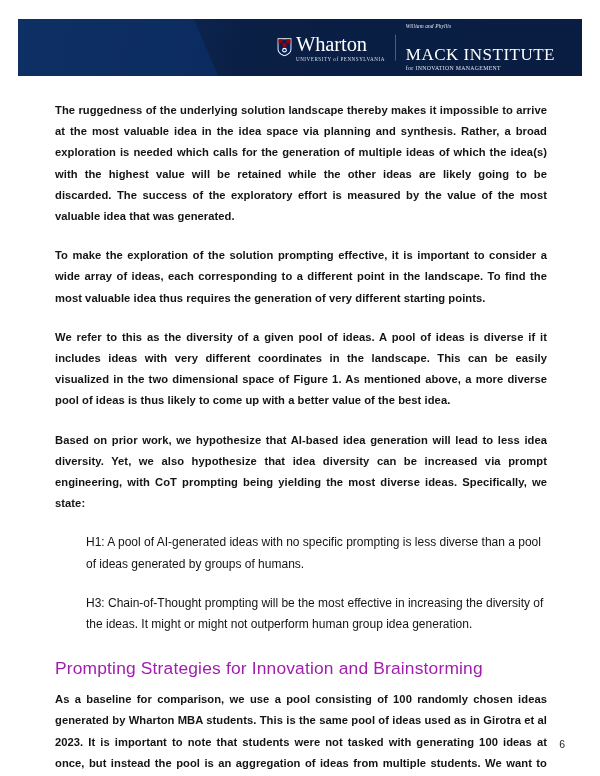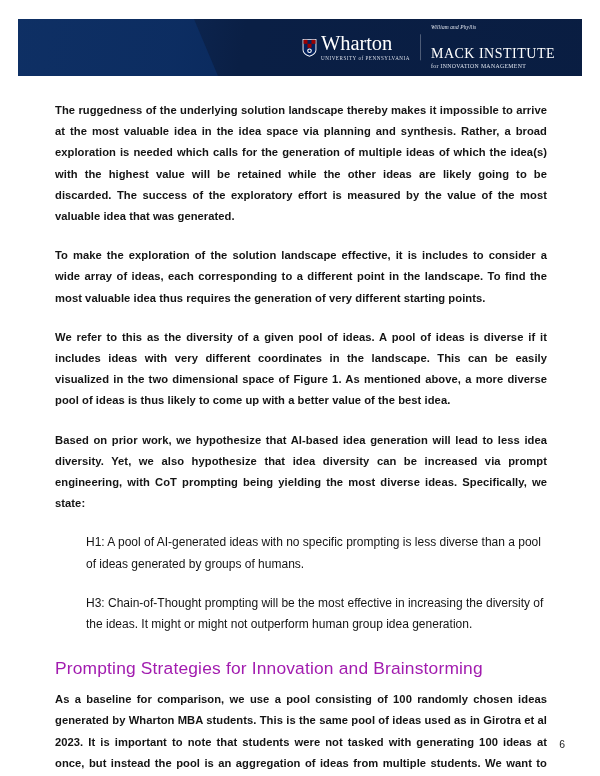--- a/index.html
+++ b/index.html
@@ -113,21 +113,21 @@
     font-family: "Liberation Serif", serif;
     font-size: 5.4px;
     color: #e3e7f0;
     letter-spacing: 0.15px;
     font-style: italic;
     white-space: nowrap;
     margin-bottom: 1.5px;
   }
   .mack-main {
     font-family: "Liberation Serif", serif;
-    font-size: 14px;
+    font-size: 17px;
     color: #ffffff;
     letter-spacing: 0.5px;
     white-space: nowrap;
     line-height: 1.05;
     margin-top: 16px;
   }
   .mack-bottom {
     font-family: "Liberation Serif", serif;
     font-size: 5.8px;
     color: #dfe4ee;
@@ -221,21 +221,21 @@
         <span class="mack-bottom">for INNOVATION MANAGEMENT</span>
       </div>
 
     </div>
   </div>
 
   <div class="content">
 
     <p class="body-para">The ruggedness of the underlying solution landscape thereby makes it impossible to arrive at the most valuable idea in the idea space via planning and synthesis. Rather, a broad exploration is needed which calls for the generation of multiple ideas of which the idea(s) with the highest value will be retained while the other ideas are likely going to be discarded. The success of the exploratory effort is measured by the value of the most valuable idea that was generated.</p>
 
-    <p class="body-para">To make the exploration of the solution landscape effective, it is includes to consider a wide array of ideas, each corresponding to a different point in the landscape. To find the most valuable idea thus requires the generation of very different starting points.</p>
+    <p class="body-para">To make the exploration of the solution prompting effective, it is important to consider a wide array of ideas, each corresponding to a different point in the landscape. To find the most valuable idea thus requires the generation of very different starting points.</p>
 
     <p class="body-para">We refer to this as the diversity of a given pool of ideas. A pool of ideas is diverse if it includes ideas with very different coordinates in the landscape. This can be easily visualized in the two dimensional space of Figure 1. As mentioned above, a more diverse pool of ideas is thus likely to come up with a better value of the best idea.</p>
 
     <p class="body-para">Based on prior work, we hypothesize that AI-based idea generation will lead to less idea diversity. Yet, we also hypothesize that idea diversity can be increased via prompt engineering, with CoT prompting being yielding the most diverse ideas. Specifically, we state:</p>
 
     <p class="hypothesis">H1: A pool of AI-generated ideas with no specific prompting is less diverse than a pool of ideas generated by groups of humans.</p>
     <p class="hypothesis">H3: Chain-of-Thought prompting will be the most effective in increasing the diversity of the ideas. It might or might not outperform human group idea generation.</p>
 
     <h2 class="section-heading">Prompting Strategies for Innovation and Brainstorming</h2>
 

